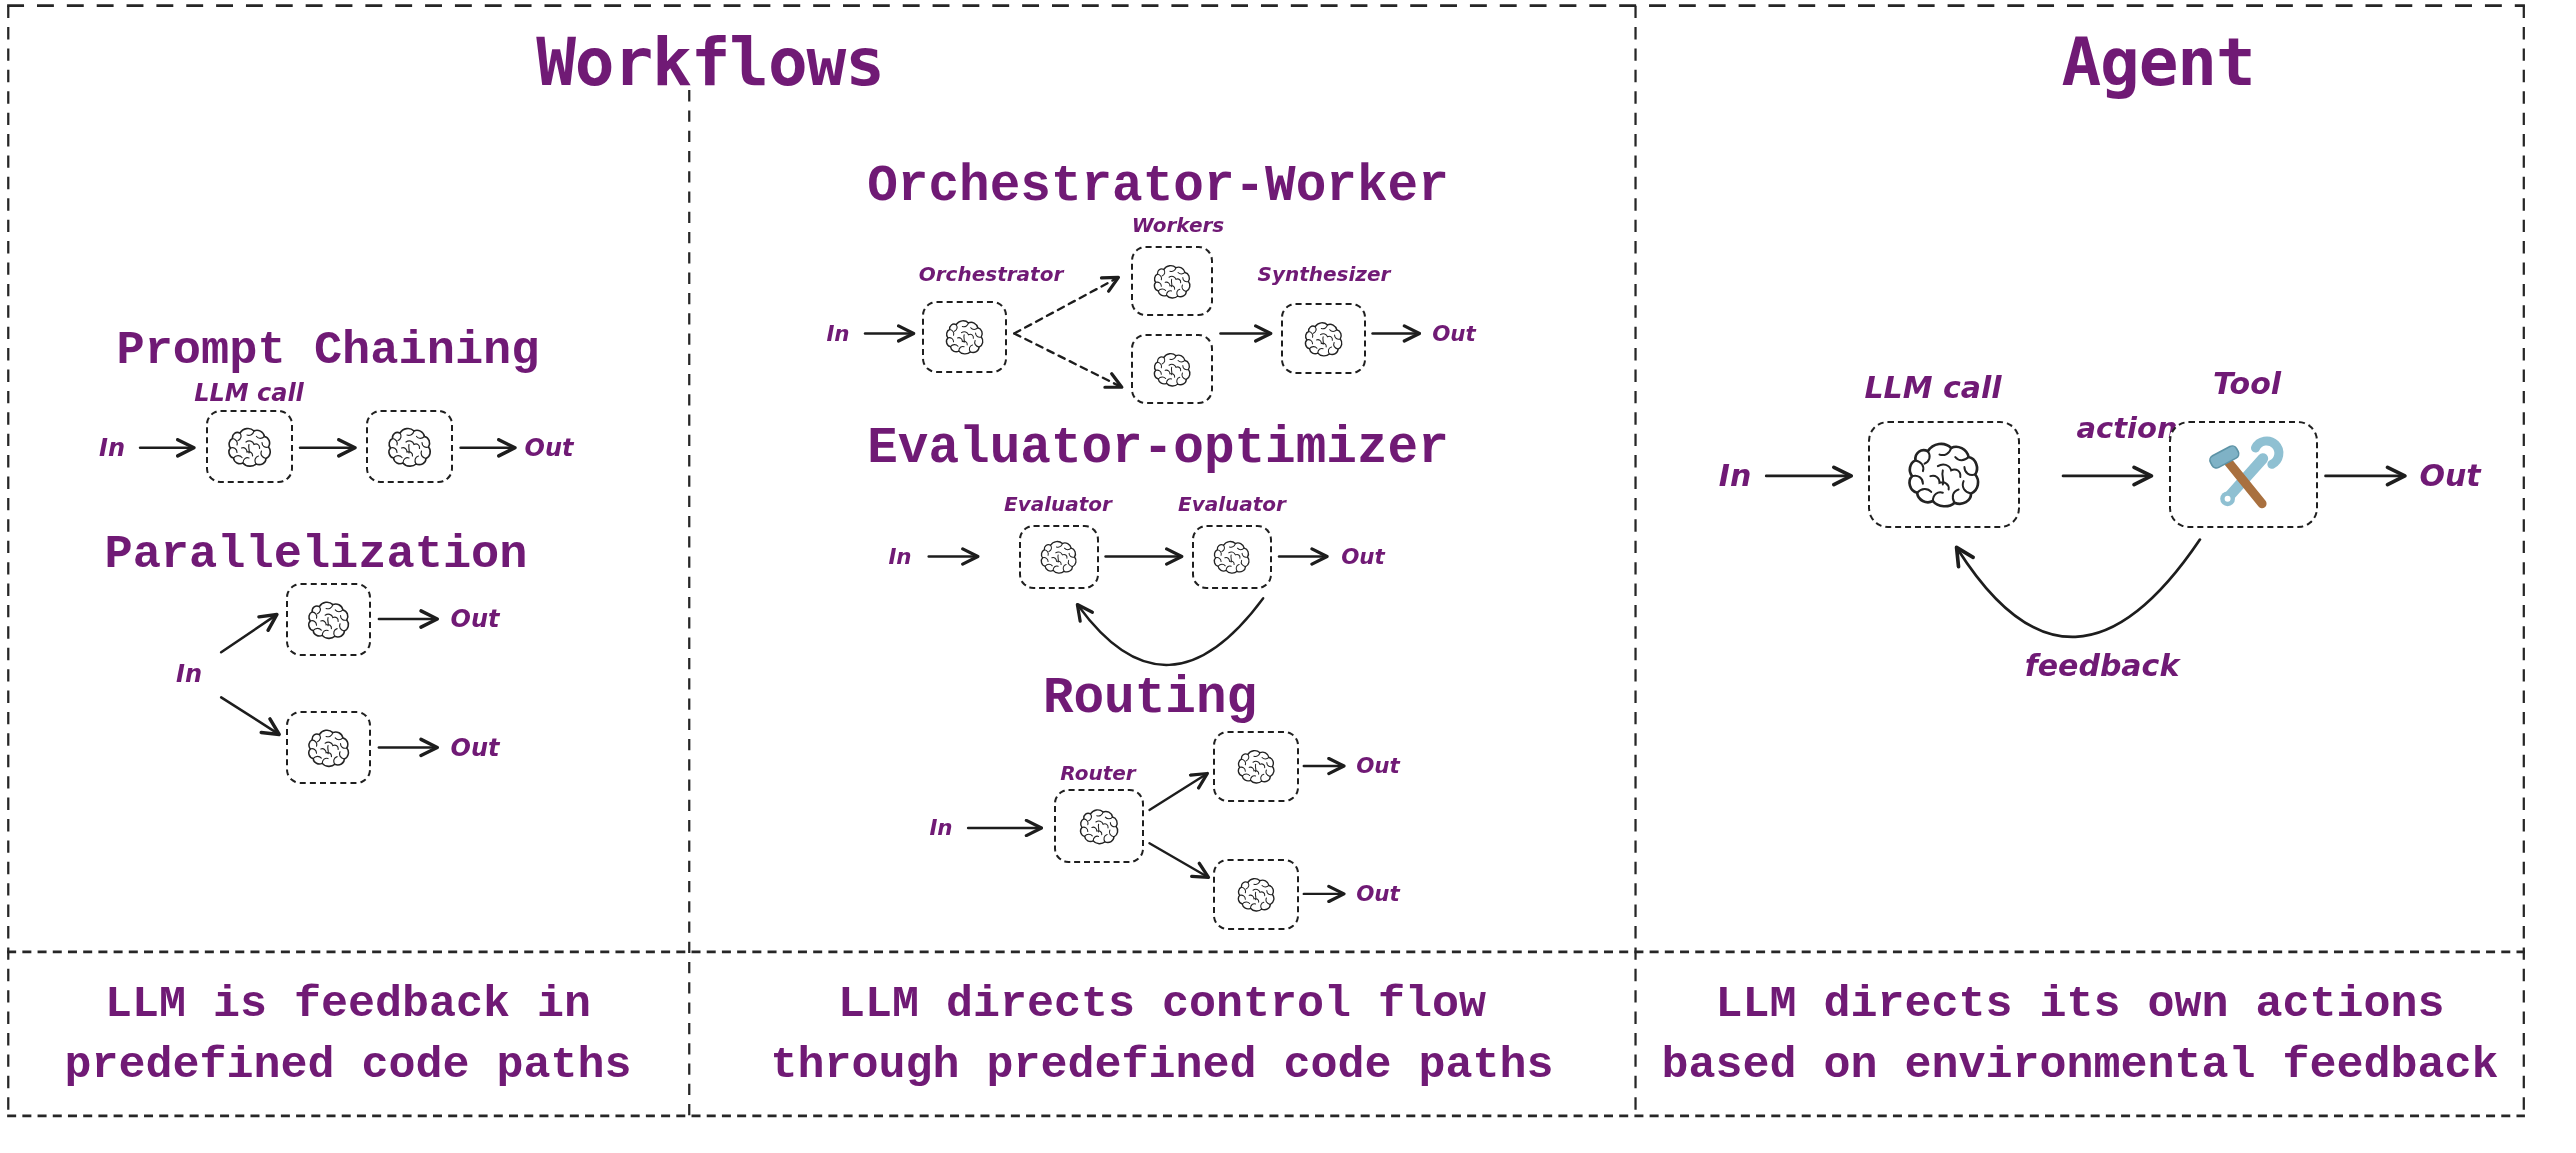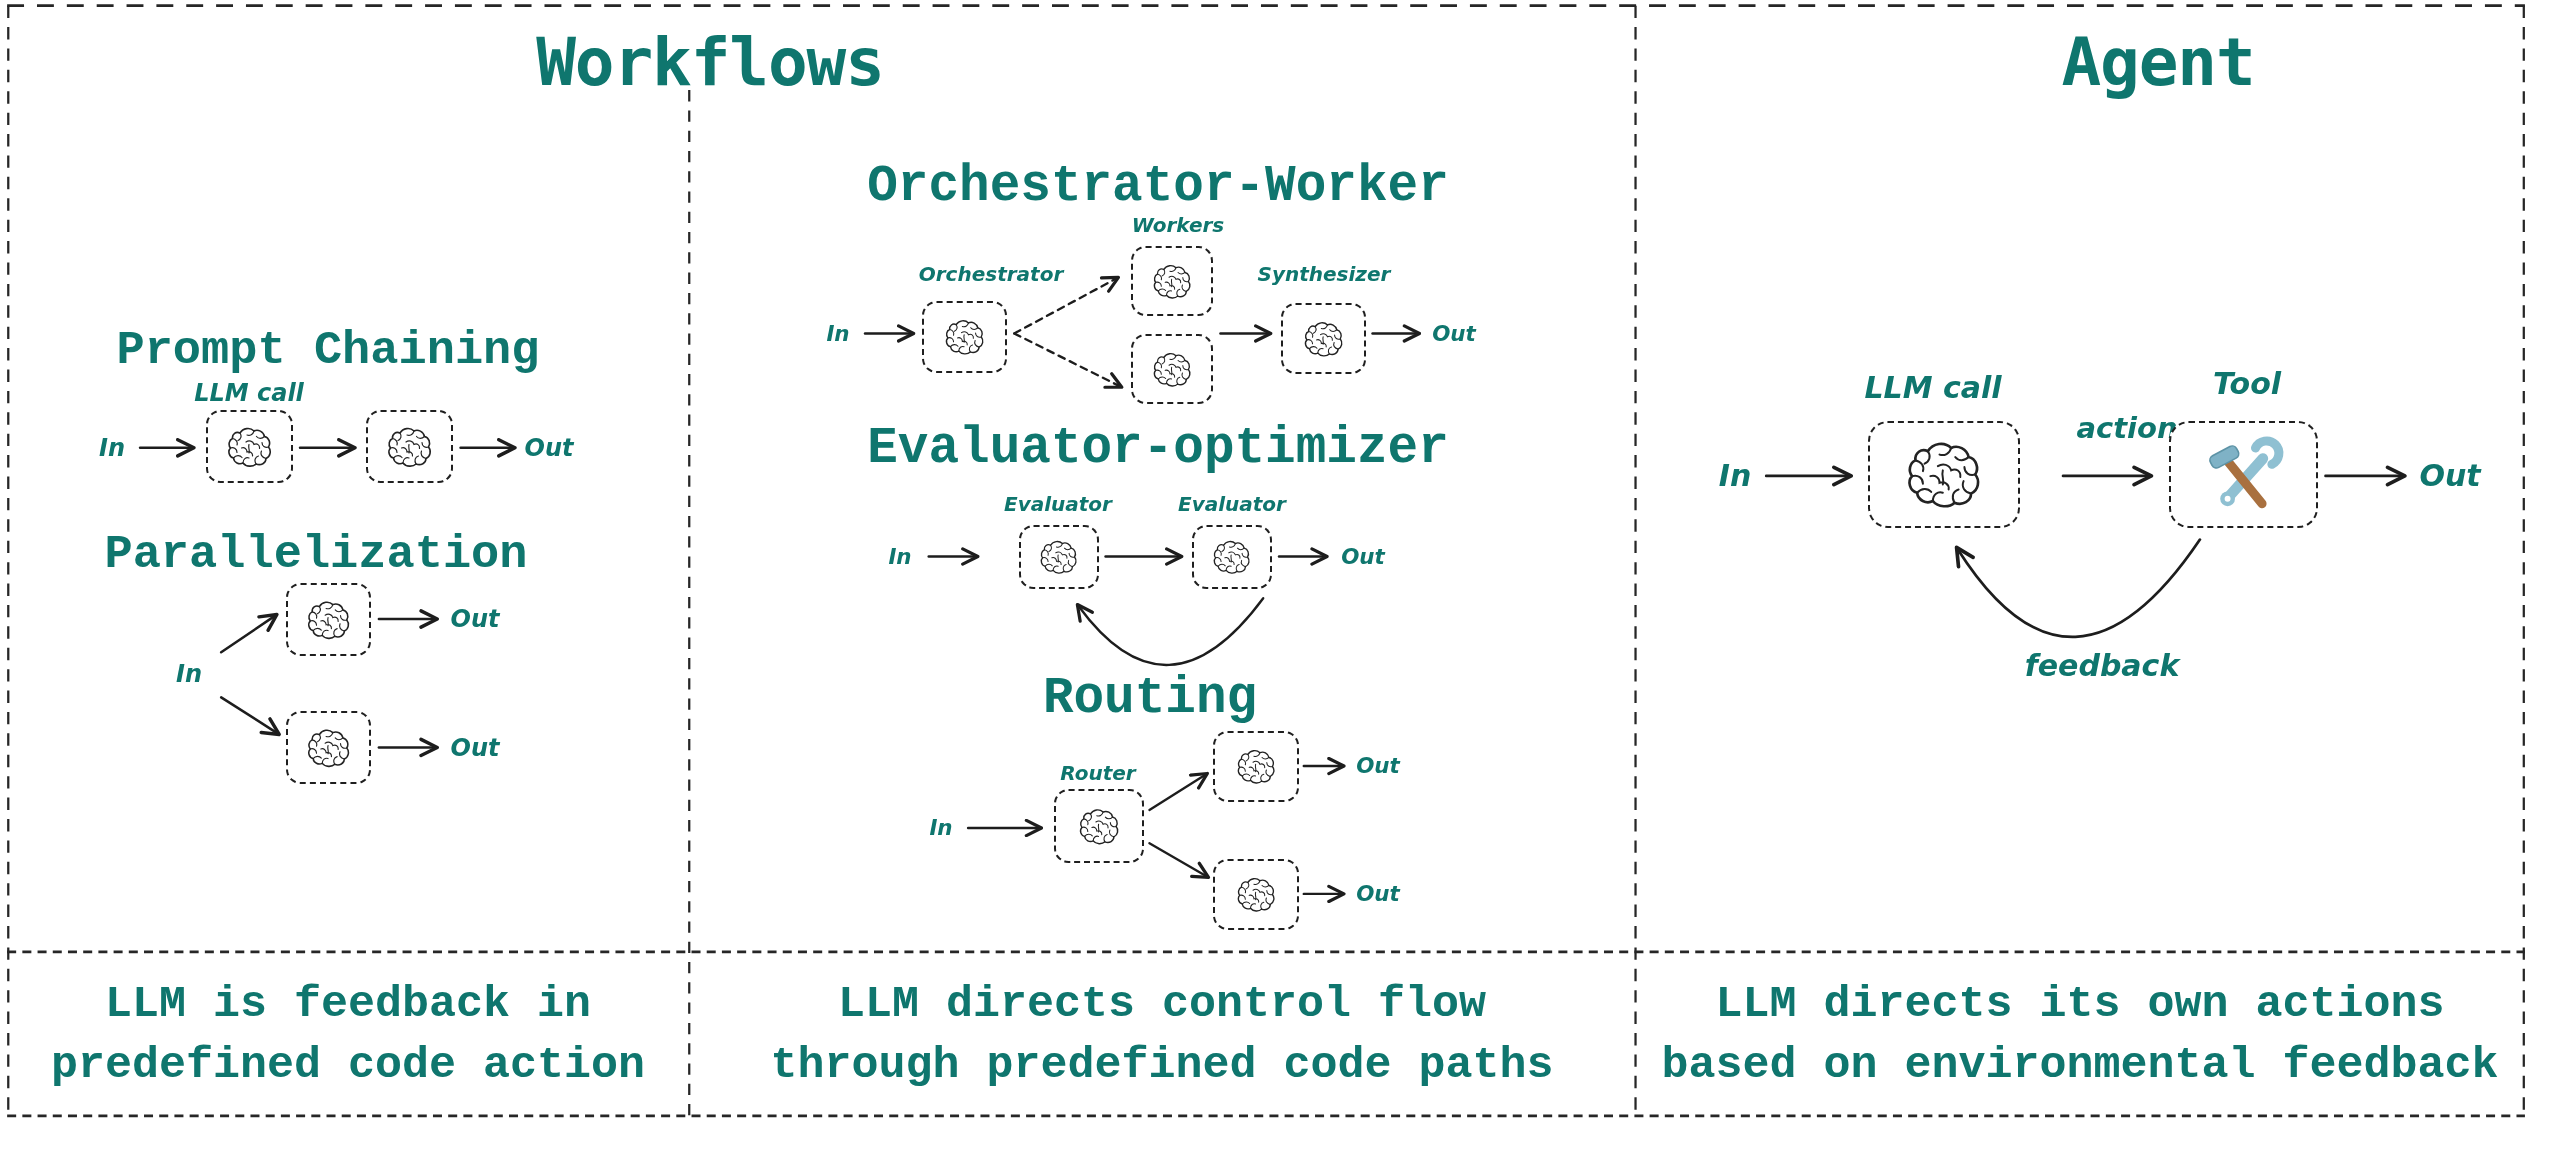--- a/index.html
+++ b/index.html
@@ -1,19 +1,19 @@
 <!DOCTYPE html>
 <html style="font-size:9px"><head>
 <meta charset="utf-8">
 <style>
   html,body{margin:0;padding:0;background:#ffffff;}
   .canvas{position:relative;width:2576px;height:1153px;background:#ffffff;overflow:hidden;
           font-family:"DejaVu Sans Mono", monospace;color:#1d1d1d;}
   .overlay{position:absolute;left:0;top:0;pointer-events:none;}
-  .lbl{position:absolute;transform:translate(-50%,-50%);white-space:nowrap;color:#0f766e;line-height:1;}
+  .lbl{position:absolute;transform:translate(-50%,-50%);white-space:nowrap;color:#701a75;line-height:1;}
   .t-title{font-family:"DejaVu Sans Mono", monospace;font-weight:bold;font-size:66px;letter-spacing:-1.1px;}
   .t-head{font-family:"Liberation Mono", monospace;font-weight:bold;}
   .hand{font-family:"DejaVu Sans", sans-serif;font-style:italic;font-weight:600;}
   .cap{font-family:"Liberation Mono", monospace;font-weight:bold;font-size:45px;}
   .node{position:absolute;border:2.3px dashed #1f1f1f;border-radius:14.6px;background:#fff;
         display:flex;align-items:center;justify-content:center;box-sizing:border-box;}
   .node-lg{border-width:2.8px;border-radius:20px;}
   .icon{display:flex;align-items:center;justify-content:center;}
 </style>
 </head>
@@ -224,21 +224,21 @@
               <use href="#brain"></use>
             </svg>
           </span>
       </div>
       <div class="lbl hand" style="left:1378px;top:766px;font-size:21.4px;">Out</div>
       <div class="lbl hand" style="left:1378px;top:894px;font-size:21.4px;">Out</div>
     </div>
 
     <div>
       <div class="lbl cap" style="left:348px;top:1004px;">LLM is feedback in</div>
-      <div class="lbl cap" style="left:348px;top:1065px;">predefined code action</div>
+      <div class="lbl cap" style="left:348px;top:1065px;">predefined code paths</div>
     </div>
     <div>
       <div class="lbl cap" style="left:1162px;top:1004px;">LLM directs control flow</div>
       <div class="lbl cap" style="left:1162px;top:1065px;">through predefined code paths</div>
     </div>
   </div>
 
   <div>
     <div class="lbl t-title" style="left:2130px;top:63px;margin-left:28px;">Agent</div>
 

